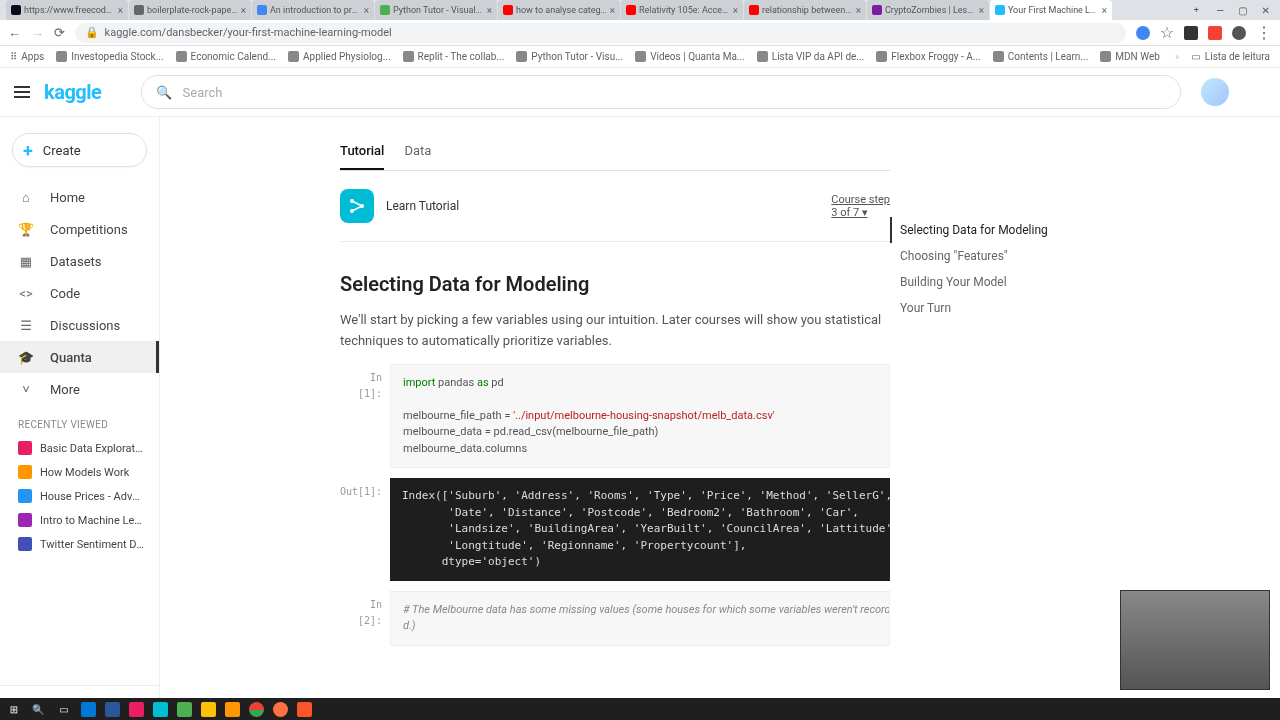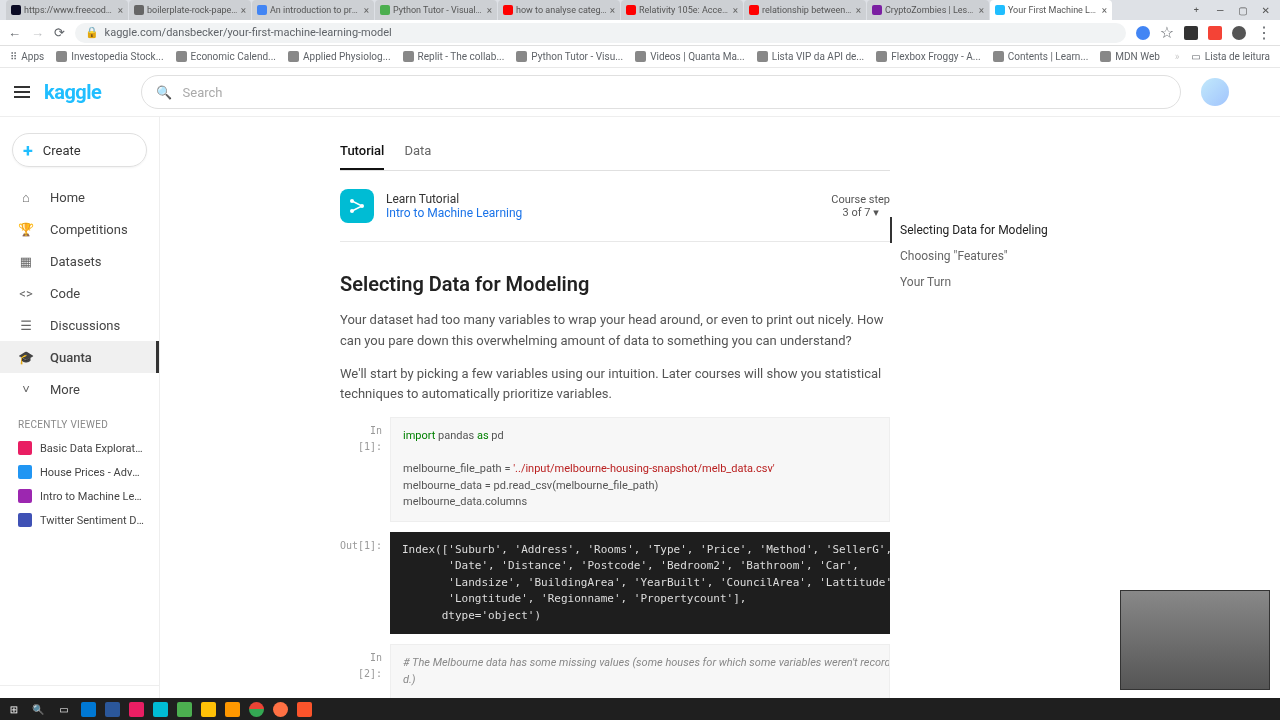--- a/index.html
+++ b/index.html
@@ -56,21 +56,21 @@
 
 .ktabs { display: flex; gap: 20px; border-bottom: 1px solid #e0e0e0; font-size: 13px; }
 .ktab { padding: 6px 0 10px; color: #666; cursor: pointer; }
 .ktab.active { color: #111; border-bottom: 2px solid #111; font-weight: 500; }
 
 .course-row { display: flex; align-items: center; padding: 18px 0; border-bottom: 1px solid #e8e8e8; }
 .course-badge { width: 34px; height: 34px; background: #00bcd4; border-radius: 8px; display: flex; align-items: center; justify-content: center; color: #fff; margin-right: 12px; }
 .course-info { flex: 1; font-size: 12px; }
 .course-info .t1 { color: #333; }
 .course-info .t2 { color: #1a73e8; }
-.course-step { font-size: 11px; color: #555; text-align: center; }
+.course-step { font-size: 11px; color: #555; text-align: left; text-decoration: underline; }
 
 .article { padding-top: 26px; font-size: 13px; color: #555; line-height: 1.6; }
 .article h1 { font-size: 20px; color: #222; margin-bottom: 10px; font-weight: 600; }
 .article p { margin-bottom: 12px; }
 .article strong { color: #222; font-weight: 600; }
 
 .cell-row { display: flex; margin-top: 10px; }
 .cell-label { width: 50px; text-align: right; font-size: 10px; color: #999; padding: 6px 8px 0 0; font-family: monospace; }
 .code-in { flex: 1; background: #f7f7f7; border: 1px solid #eee; padding: 10px 12px; font-family: Consolas, monospace; font-size: 11px; line-height: 1.5; white-space: pre; overflow-x: auto; }
 .code-out { flex: 1; background: #1e1e1e; color: #ddd; padding: 10px 12px; font-family: Consolas, monospace; font-size: 11px; line-height: 1.5; white-space: pre; overflow-x: auto; }
@@ -270,20 +270,24 @@
         <div class="nav-item">
           <span class="ico">˅</span>
           <span>More</span>
         </div>
       </div>
     <div class="recent-hdr">Recently Viewed</div>
     <div id="recent-list">
         <div class="recent-item">
           <div class="ric" style="background:#e91e63"></div>
           <span>Basic Data Exploration</span>
+        </div>
+        <div class="recent-item">
+          <div class="ric" style="background:#ff9800"></div>
+          <span>How Models Work</span>
         </div>
         <div class="recent-item">
           <div class="ric" style="background:#2196f3"></div>
           <span>House Prices - Advanc...</span>
         </div>
         <div class="recent-item">
           <div class="ric" style="background:#9c27b0"></div>
           <span>Intro to Machine Learni...</span>
         </div>
         <div class="recent-item">
@@ -308,31 +312,29 @@
         <div class="course-badge">
           <svg width="20" height="20" viewBox="0 0 20 20">
               <circle cx="5" cy="5" r="2" fill="#fff"></circle>
               <circle cx="5" cy="15" r="2" fill="#fff"></circle>
               <circle cx="15" cy="10" r="2" fill="#fff"></circle>
               <path d="M5 5 L15 10 L5 15" stroke="#fff" fill="none" stroke-width="1.5"></path>
             </svg>
         </div>
         <div class="course-info">
           <div class="t1">Learn Tutorial</div>
-          <div class="t2">Intro to Machine Learning</div>
         </div>
         <div class="course-step">
           <div>Course step</div>
           <div>3 of 7 ▾</div>
         </div>
       </div>
 
       <div class="article">
         <h1>Selecting Data for Modeling</h1>
-        <p>Your dataset had too many variables to wrap your head around, or even to print out nicely. How can you pare down this overwhelming amount of data to something you can understand?</p>
         <p>We'll start by picking a few variables using our intuition. Later courses will show you statistical techniques to automatically prioritize variables.</p>
 
         <div class="cell-row">
           <div class="cell-label">In [1]:</div>
           <div class="code-in"><span class="kw">import</span><span> pandas </span><span class="kw">as</span><span> pd</span>
 
 <span>melbourne_file_path = </span><span class="str">'../input/melbourne-housing-snapshot/melb_data.csv'</span>
 <span>melbourne_data = pd.read_csv(melbourne_file_path)</span>
 <span>melbourne_data.columns</span></div>
         </div>
@@ -351,20 +353,21 @@
           <div class="code-in"><span class="cm"># The Melbourne data has some missing values (some houses for which some variables weren't recorde
 d.)</span></div>
         </div>
       </div>
     </div>
 
     <div class="toc-col">
       <div id="toc-list">
           <div class="toc-item active">Selecting Data for Modeling</div>
           <div class="toc-item">Choosing "Features"</div>
+          <div class="toc-item">Building Your Model</div>
           <div class="toc-item">Your Turn</div>
         </div>
     </div>
   </div>
 </div>
 
 <div class="webcam"></div>
 
 <div class="taskbar">
   <div class="tb-item">⊞</div>

